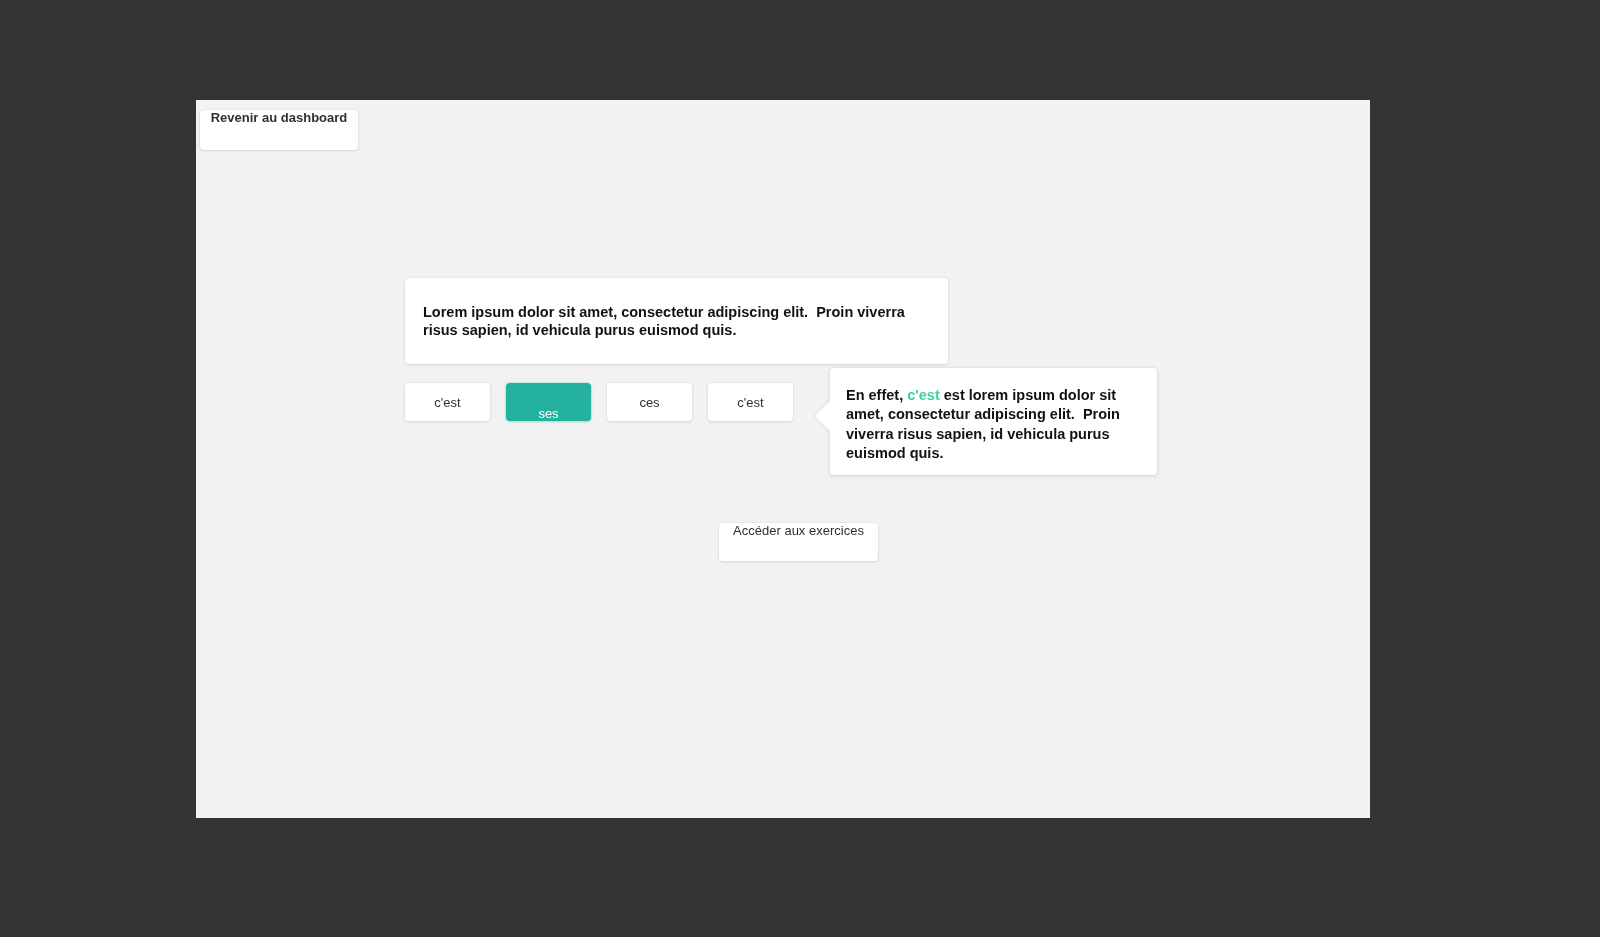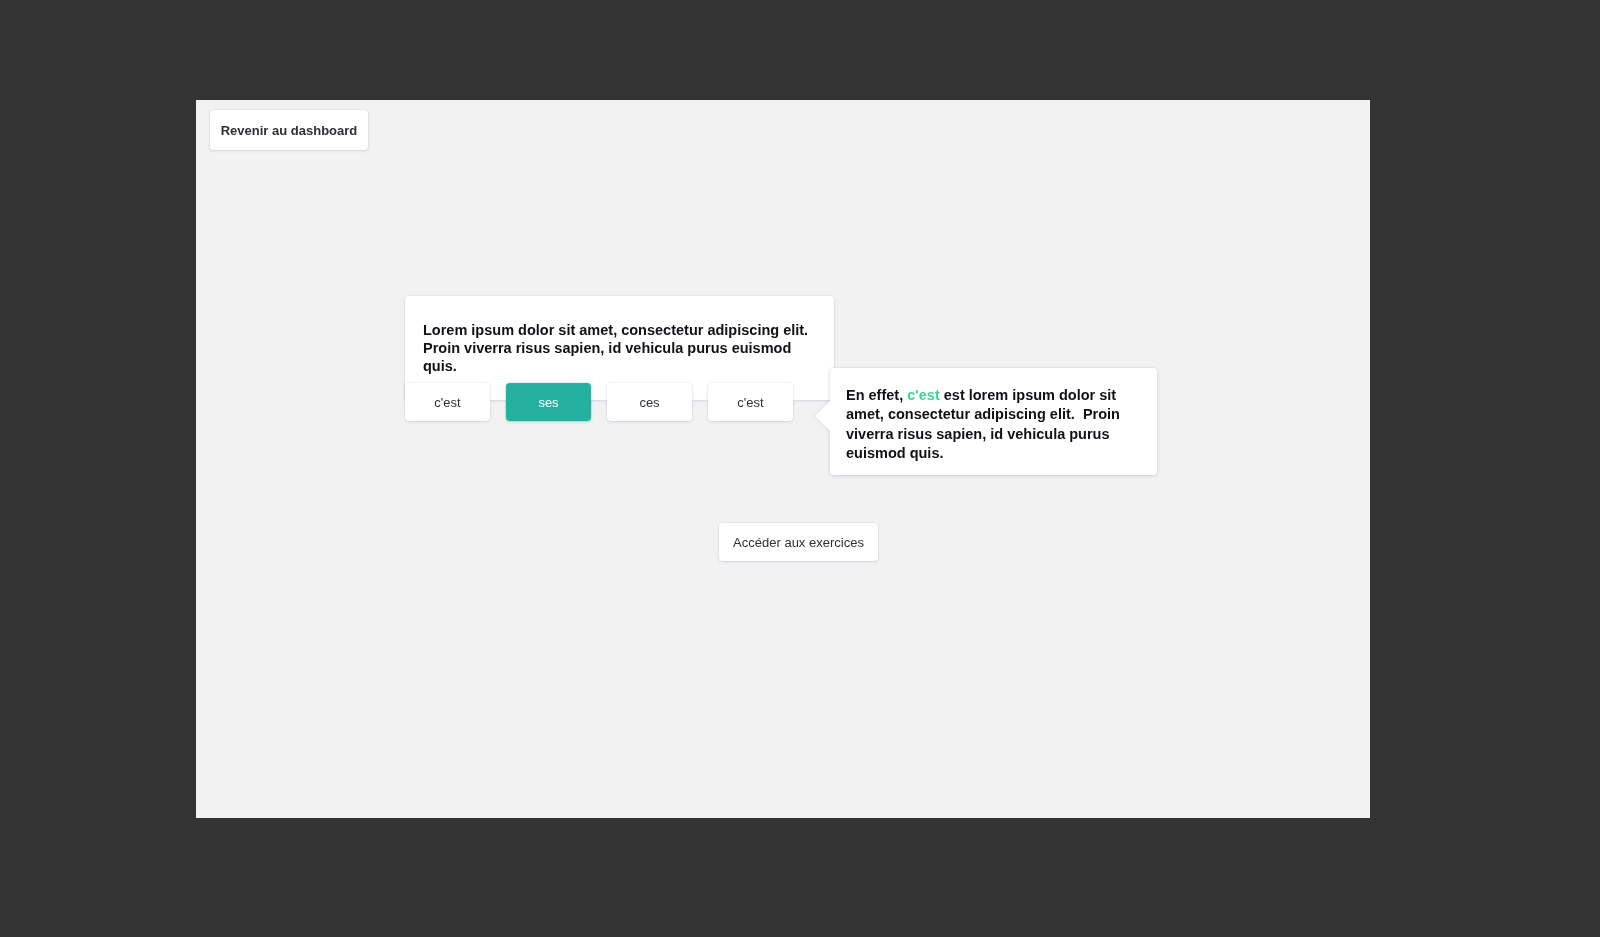--- a/index.html
+++ b/index.html
@@ -29,40 +29,39 @@
   .card {
     background: #ffffff;
     border-radius: 4px;
     box-shadow: 0 1px 3px rgba(60, 64, 110, 0.14),
                 0 0 0 1px rgba(60, 64, 110, 0.035);
   }
 
   
   .dashboard-btn {
     position: absolute;
-    left: 14px;
+    left: 4px;
     top: 10px;
     width: 158px;
     height: 40px;
     display: flex;
-    align-items: center;
     justify-content: center;
     font-size: 13px;
     font-weight: 700;
     color: #2f3035;
     cursor: pointer;
     user-select: none;
   }
 
   
   .question-card {
     position: absolute;
     left: 209px;
-    top: 196px;
-    width: 429px;
+    top: 178px;
+    width: 543px;
     min-height: 78px;
     box-sizing: border-box;
     padding: 26px 22px 24px 18px;
   }
   .question-text {
     margin: 0;
     font-size: 14.5px;
     font-weight: 700;
     line-height: 1.24;
     color: #111216;
@@ -87,20 +86,21 @@
     color: #2f3035;
     cursor: pointer;
     user-select: none;
     box-sizing: border-box;
   }
   .option-btn.selected {
     background: #25b1a0;
     color: #ffffff;
     box-shadow: 0 1px 3px rgba(37, 177, 160, 0.30),
                 0 0 0 1px rgba(37, 177, 160, 0.12);
+    align-items: flex-end;
   }
 
   
   .feedback-callout {
     position: absolute;
     left: 634px;
     top: 268px;
     width: 327px;
     box-sizing: border-box;
     padding: 18px 20px 12px 16px;
@@ -135,21 +135,21 @@
   }
 
   
   .exercises-btn {
     position: absolute;
     left: 523px;
     top: 423px;
     width: 159px;
     height: 38px;
     display: flex;
-    align-items: center;
+    align-items: flex-start;
     justify-content: center;
     font-size: 13px;
     color: #2f3035;
     cursor: pointer;
     user-select: none;
   }
 </style>
 </head>
 <body>
 

